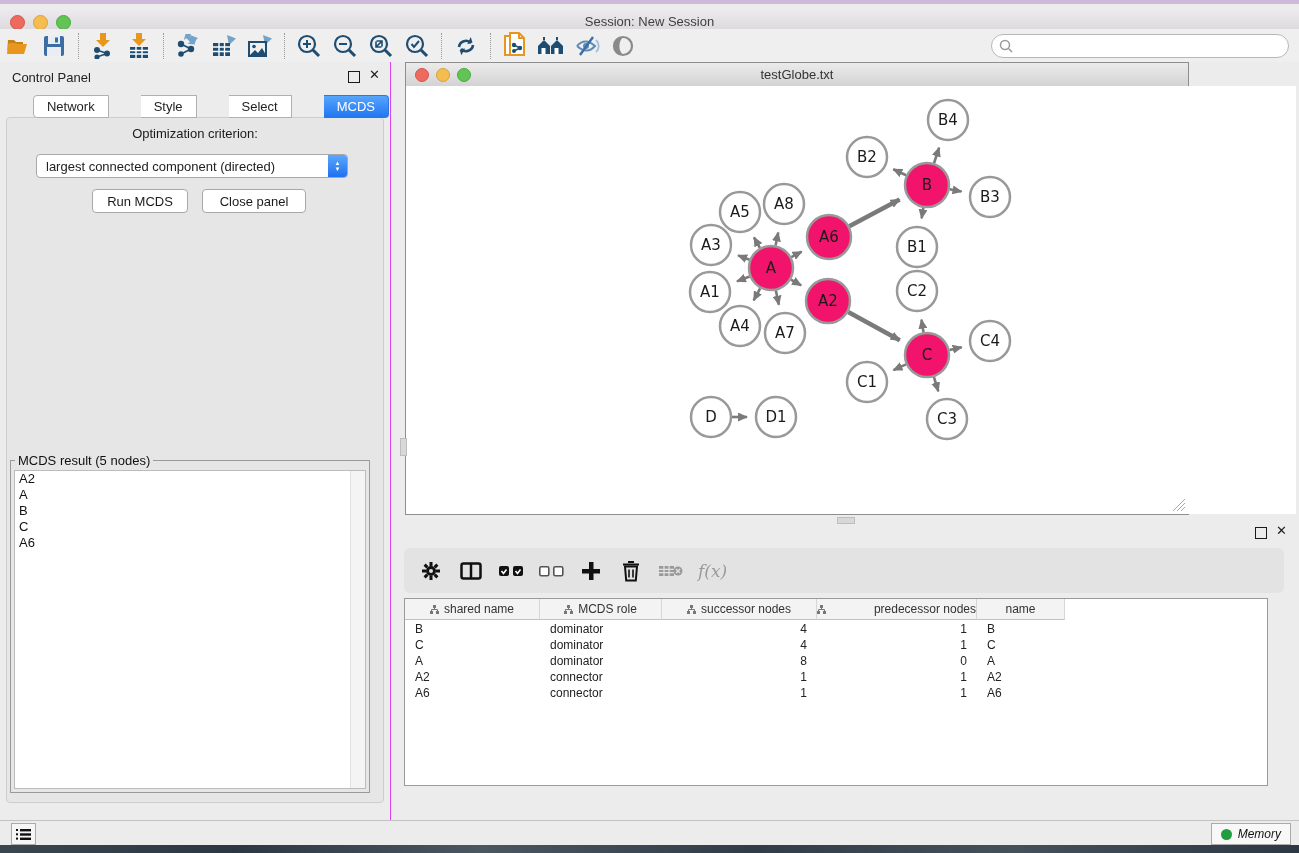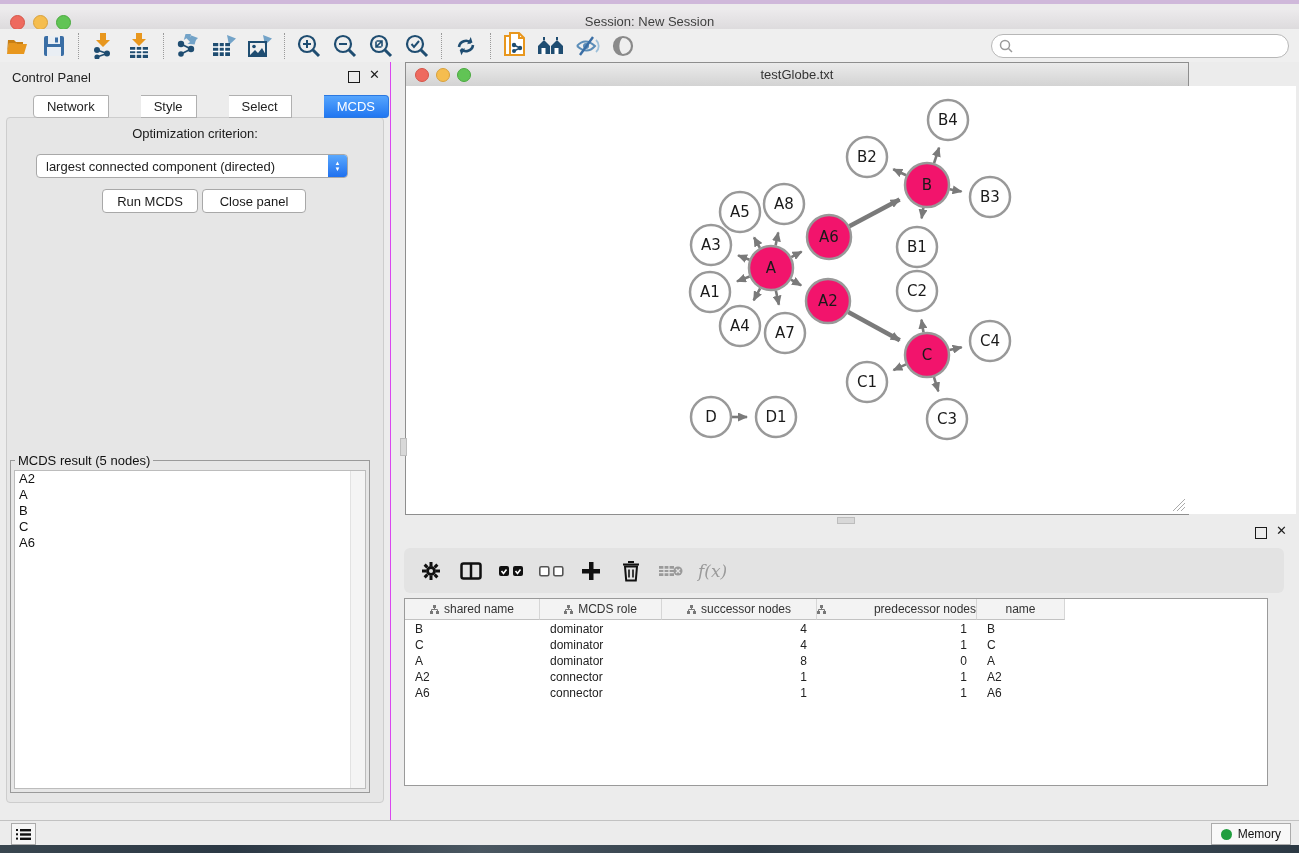--- a/index.html
+++ b/index.html
@@ -77,21 +77,21 @@
             display:flex;align-items:center;justify-content:center;gap:5px;font-size:12px;color:#333;box-sizing:border-box;}
   .dt-rows{position:absolute;left:0;top:22px;right:0;}
   .dt-row{display:flex;height:16px;}
   .dt-cell{font-size:12px;line-height:16px;box-sizing:border-box;padding:0 10px;white-space:nowrap;overflow:hidden;}
   .bottom-tabs{position:absolute;left:0;right:0;top:271px;display:flex;justify-content:center;}
   
   .statusbar{position:absolute;left:0;top:820px;width:100%;height:25px;background:#ececec;border-top:1px solid #c2c2c2;}
   .list-btn{position:absolute;left:11px;top:2px;width:23px;height:20px;background:#f6f6f6;border:1px solid #ababab;
             display:flex;align-items:center;justify-content:center;}
   .memory-btn{position:absolute;right:8px;top:2px;height:20px;background:#f8f8f8;border:1px solid #ababab;
-              display:flex;align-items:center;gap:6px;padding:0 9px;font-size:12px;color:#111;}
+              display:flex;align-items:center;gap:6px;padding:0 9px;font-size:12px;color:#111;font-style:italic;}
   .mem-dot{width:11px;height:11px;border-radius:50%;background:#1f9e3e;}
   .desktop-bottom{position:absolute;left:0;top:845px;width:100%;height:8px;
       background:linear-gradient(90deg,#39464f,#2b3844 18%,#4a5761 37%,#303d48 58%,#44515b 78%,#2c3944);}
 </style>
 </head>
 <body>
 
 <div class="screen">
   <div class="desktop-top"></div>
 
@@ -260,21 +260,21 @@
         </div>
       <div class="cp-box"></div>
       <div class="opt-label">Optimization criterion:</div>
       <div class="dropdown">
         <span>largest connected component (directed)</span>
         <span class="dd-stepper">
             <span>▲</span>
             <span>▼</span>
           </span>
       </div>
-      <button class="cp-btn" style="left:102px;width:96px;">Run MCDS</button>
+      <button class="cp-btn" style="left:92px;width:96px;">Run MCDS</button>
       <button class="cp-btn" style="left:202px;width:104px;">Close panel</button>
       <fieldset class="result-fieldset">
         <legend>MCDS result (5 nodes)</legend>
         <div class="result-list">
           <div id="result-items">
               <div class="result-item">A2</div>
               <div class="result-item">A</div>
               <div class="result-item">B</div>
               <div class="result-item">C</div>
               <div class="result-item">A6</div>

